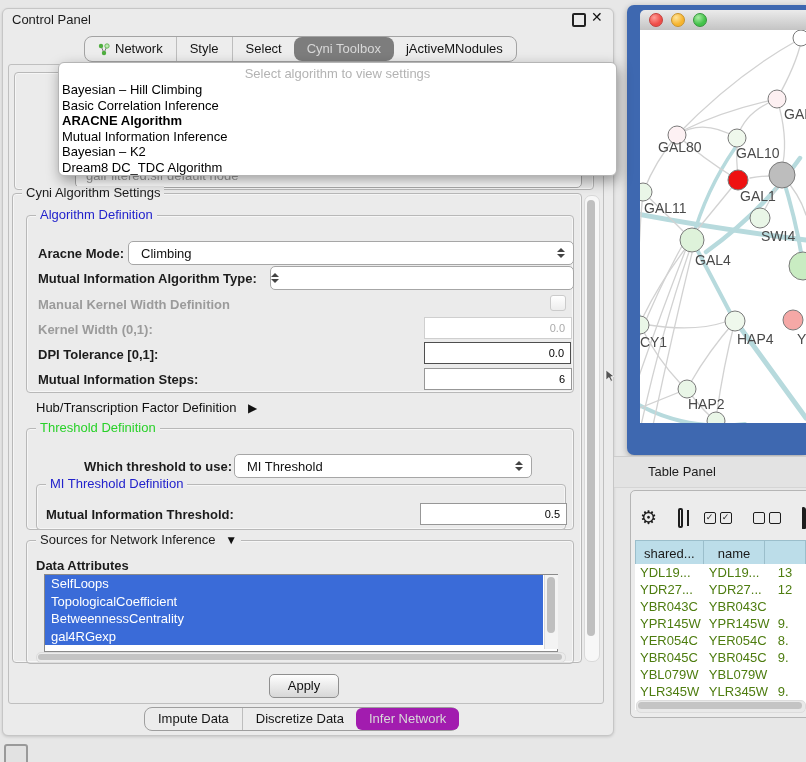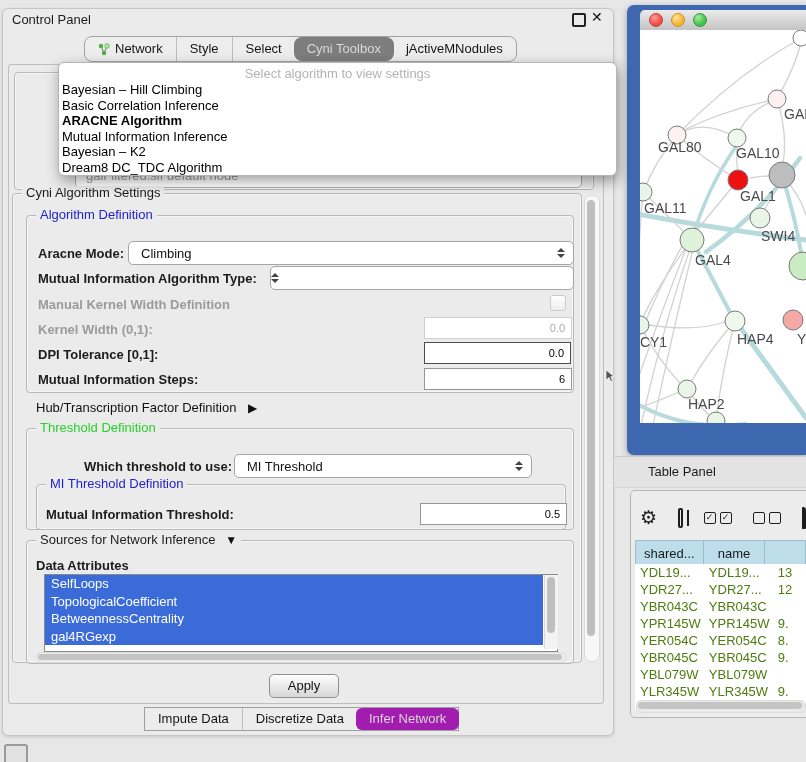--- a/index.html
+++ b/index.html
@@ -53,21 +53,21 @@
   .tri{display:inline-block;font-size:12px;color:#111;}
   .listbox{left:44px;top:574px;width:512px;height:76px;background:#fff;border:1px solid #8a8a8a;}
   .li-sel{height:17.5px;line-height:17.5px;font-size:13px;color:#fff;background:#3a6bd8;padding-left:6px;
       margin-right:14px;white-space:nowrap;}
   .vscroll{position:absolute;background:#f3f3f3;border-left:1px solid #dadada;}
   .vthumb{position:absolute;background:#bfbfbf;border-radius:5px;}
   .hscroll{background:#ececec;border:1px solid #dcdcdc;border-radius:5px;}
   .hthumb{position:absolute;background:#c4c4c4;border-radius:4px;}
   .apply-btn{left:269px;top:674px;width:68px;height:22px;border:1px solid #8f8f8f;border-radius:5px;
       background:linear-gradient(#fefefe,#d7d7d7);font-size:13px;text-align:center;line-height:22px;color:#111;}
-  .bottom-tabstrip{left:144px;top:707px;height:22px;border:1px solid #9e9e9e;border-radius:0;
+  .bottom-tabstrip{left:144px;top:707px;height:22px;border:1px solid #9e9e9e;border-radius:8px;
       display:flex;background:#ececec;}
   .btab{font-size:13px;color:#141414;line-height:22px;padding:0 13px;}
   .btab + .btab{border-left:1px solid #bdbdbd;}
   .btab.sel{background:#a21caf;color:#d8d8d8;border-radius:6px;border-left:none;margin:0 -1px;}
   .mini-ico{left:4px;top:744px;width:20px;height:18px;border:2px solid #9a9a9a;border-radius:3px;background:#e2e2e2;}
   
   .netwin{left:627px;top:5px;width:179px;height:450px;background:#3e68b0;border-radius:7px 0 0 7px;
       box-shadow:0 2px 6px rgba(0,0,0,.3);}
   .net-titlebar{left:640px;top:10px;width:166px;height:20px;background:linear-gradient(#ebebeb,#c4c4c4);
       border-radius:5px 0 0 0;display:flex;align-items:center;padding-left:9px;gap:8px;}

